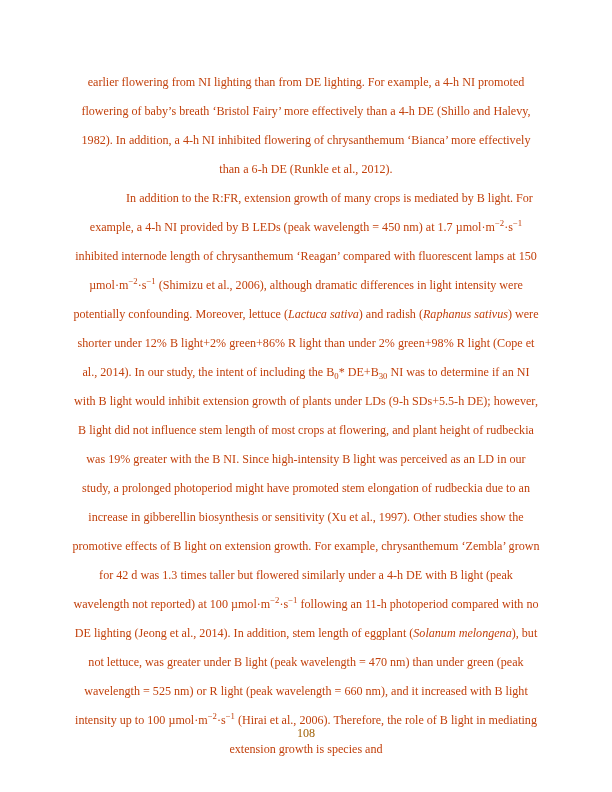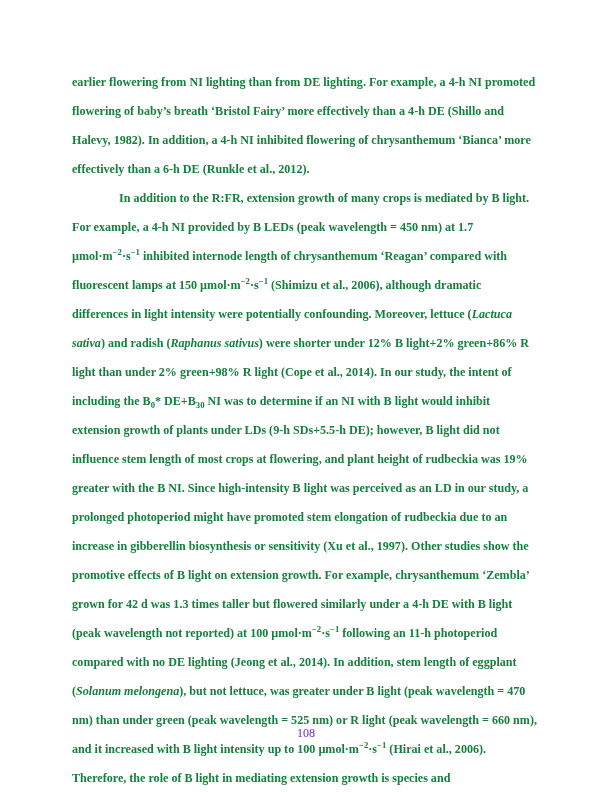--- a/index.html
+++ b/index.html
@@ -23,24 +23,23 @@
   .text-block {
     position: absolute;
     left: 72px;
     top: 68px;
     width: 468px;
   }
   .para {
     margin: 0;
     font-size: 12.1px;
     line-height: 29px;
-    text-align: left;
+    text-align: center;
     text-indent: 0;
-    color: #15803d;
-    font-weight: bold;
+    color: #c2410c;
     -webkit-font-smoothing: antialiased;
   }
   .para.indent {
     text-indent: 47px;
   }
   .para sup {
     font-size: 0.72em;
     vertical-align: super;
     line-height: 0;
   }
@@ -53,21 +52,21 @@
     font-style: italic;
   }
   .page-number {
     position: absolute;
     left: 0;
     top: 725px;
     width: 612px;
     text-align: center;
     font-size: 12.1px;
     line-height: 16px;
-    color: #6d28d9;
+    color: #a16207;
   }
 </style>
 </head>
 <body>
 
 <div class="page">
 
   <div class="text-block">
     <p class="para" id="paragraph-1">earlier flowering from NI lighting than from DE lighting. For example, a 4-h NI promoted flowering of baby’s breath ‘Bristol Fairy’ more effectively than a 4-h DE (Shillo and Halevy, 1982). In addition, a 4-h NI inhibited flowering of chrysanthemum ‘Bianca’ more effectively than a 6-h DE (Runkle et al., 2012).</p>
     <p class="para indent" id="paragraph-2">In addition to the R:FR, extension growth of many crops is mediated by B light. For example, a 4-h NI provided by B LEDs (peak wavelength = 450 nm) at 1.7 µmol·m<sup>−2</sup>·s<sup>−1</sup> inhibited internode length of chrysanthemum ‘Reagan’ compared with fluorescent lamps at 150 µmol·m<sup>−2</sup>·s<sup>−1</sup> (Shimizu et al., 2006), although dramatic differences in light intensity were potentially confounding. Moreover, lettuce (<i>Lactuca sativa</i>) and radish (<i>Raphanus sativus</i>) were shorter under 12% B light+2% green+86% R light than under 2% green+98% R light (Cope et al., 2014). In our study, the intent of including the B<sub>0</sub>* DE+B<sub>30</sub> NI was to determine if an NI with B light would inhibit extension growth of plants under LDs (9-h SDs+5.5-h DE); however, B light did not influence stem length of most crops at flowering, and plant height of rudbeckia was 19% greater with the B NI. Since high-intensity B light was perceived as an LD in our study, a prolonged photoperiod might have promoted stem elongation of rudbeckia due to an increase in gibberellin biosynthesis or sensitivity (Xu et al., 1997). Other studies show the promotive effects of B light on extension growth. For example, chrysanthemum ‘Zembla’ grown for 42 d was 1.3 times taller but flowered similarly under a 4-h DE with B light (peak wavelength not reported) at 100 µmol·m<sup>−2</sup>·s<sup>−1</sup> following an 11-h photoperiod compared with no DE lighting (Jeong et al., 2014). In addition, stem length of eggplant (<i>Solanum melongena</i>), but not lettuce, was greater under B light (peak wavelength = 470 nm) than under green (peak wavelength = 525 nm) or R light (peak wavelength = 660 nm), and it increased with B light intensity up to 100 µmol·m<sup>−2</sup>·s<sup>−1</sup> (Hirai et al., 2006). Therefore, the role of B light in mediating extension growth is species and</p>

